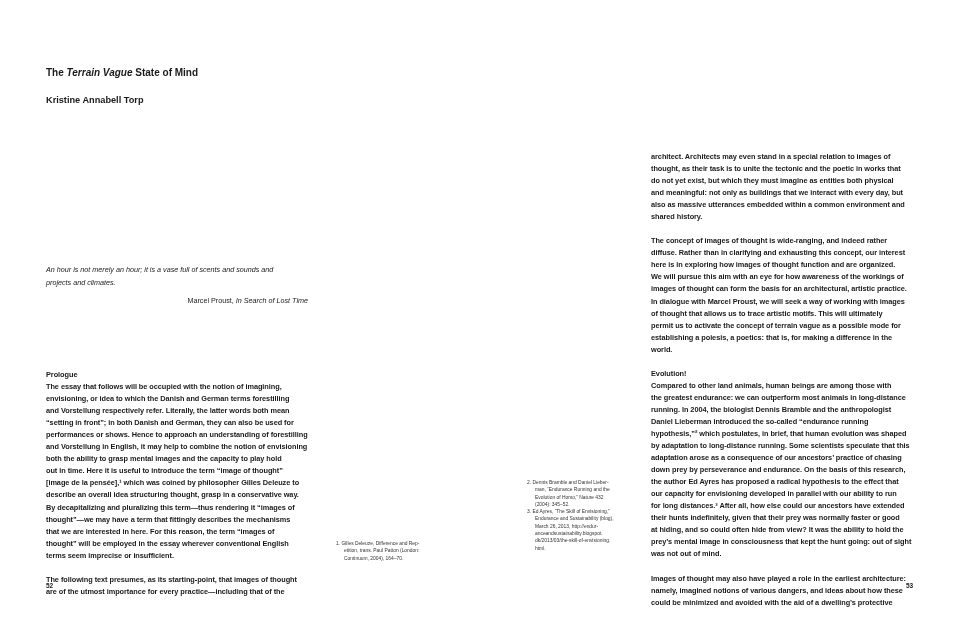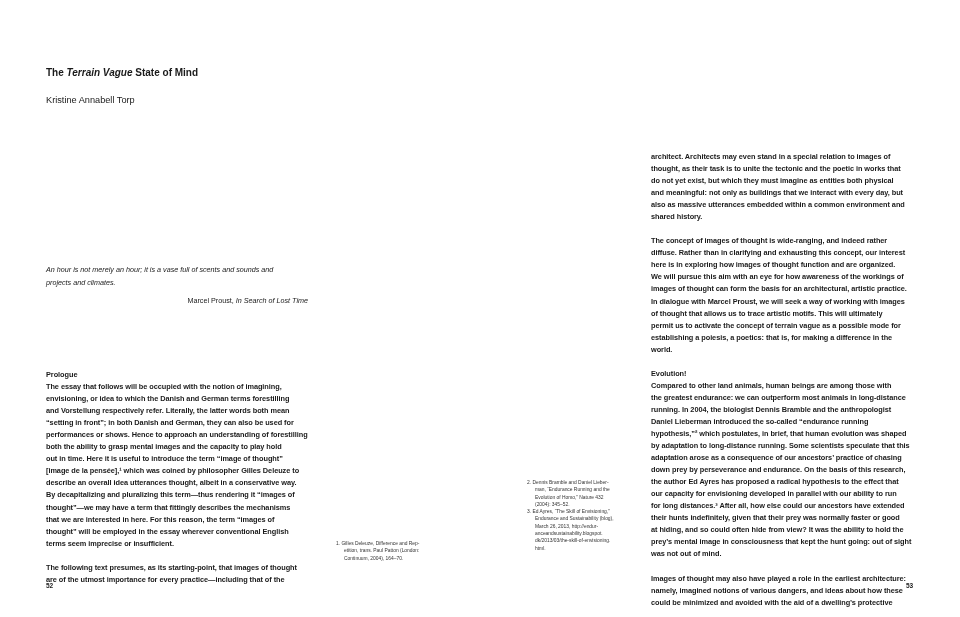--- a/index.html
+++ b/index.html
@@ -1,20 +1,20 @@
 <!DOCTYPE html>
 <html><head>
 <meta charset="utf-8">
 <style>
   html, body { margin:0; padding:0; }
   body { width:960px; height:617px; background:#ffffff; position:relative; overflow:hidden;
          font-family:"Liberation Sans", sans-serif; color:#1a1a1a; }
   .abs { position:absolute; }
   .title { left:46px; top:67px; font-size:10px; font-weight:bold; }
-  .author { left:46px; top:95px; font-size:9.2px; font-weight:normal; }
+  .author { left:46px; top:95px; font-size:9.2px; font-weight:bold; }
   .quote { left:46px; top:264px; width:260px; font-size:7.2px; line-height:12.6px; font-style:italic; }
   .attrib { left:46px; top:296px; width:262px; text-align:right; font-size:7.2px; }
   .attrib i { font-style:italic; }
   .body { font-size:7.35px; line-height:12.05px; font-weight:bold; letter-spacing:-0.05px;margin-top:47px; }
   .body p { margin:0; white-space:nowrap; }
   .body .gap { height:12px; }
   .left { left:46px; top:322px; width:270px; }
   .right { left:651px; top:104px; width:270px; }
   .fn { font-size:4.9px; line-height:7.3px; color:#333; }
   .fn p { margin:0; white-space:nowrap; }
@@ -39,24 +39,25 @@
   <div class="abs attrib"><span>Marcel Proust, </span><i>In Search of Lost Time</i></div>
 
   <div class="abs body left">
     <p>Prologue</p>
     <div id="left-lines">
         <p>The essay that follows will be occupied with the notion of imagining,</p>
         <p>envisioning, or idea to which the Danish and German terms forestilling</p>
         <p>and Vorstellung respectively refer. Literally, the latter words both mean</p>
         <p>“setting in front”; in both Danish and German, they can also be used for</p>
         <p>performances or shows. Hence to approach an understanding of forestilling</p>
+        <p>and Vorstellung in English, it may help to combine the notion of envisioning</p>
         <p>both the ability to grasp mental images and the capacity to play hold</p>
         <p>out in time. Here it is useful to introduce the term “image of thought”</p>
         <p>[image de la pensée],¹ which was coined by philosopher Gilles Deleuze to</p>
-        <p>describe an overall idea utterances thought, albeit in a conservative way.</p>
+        <p>describe an overall idea structuring thought, grasp in a conservative way.</p>
         <p>By decapitalizing and pluralizing this term—thus rendering it “images of</p>
         <p>thought”—we may have a term that fittingly describes the mechanisms</p>
         <p>that we are interested in here. For this reason, the term “images of</p>
         <p>thought” will be employed in the essay wherever conventional English</p>
         <p>terms seem imprecise or insufficient.</p>
       </div>
     <div class="gap"></div>
     <div id="left-lines2">
         <p>The following text presumes, as its starting-point, that images of thought</p>
         <p>are of the utmost importance for every practice—including that of the</p>

